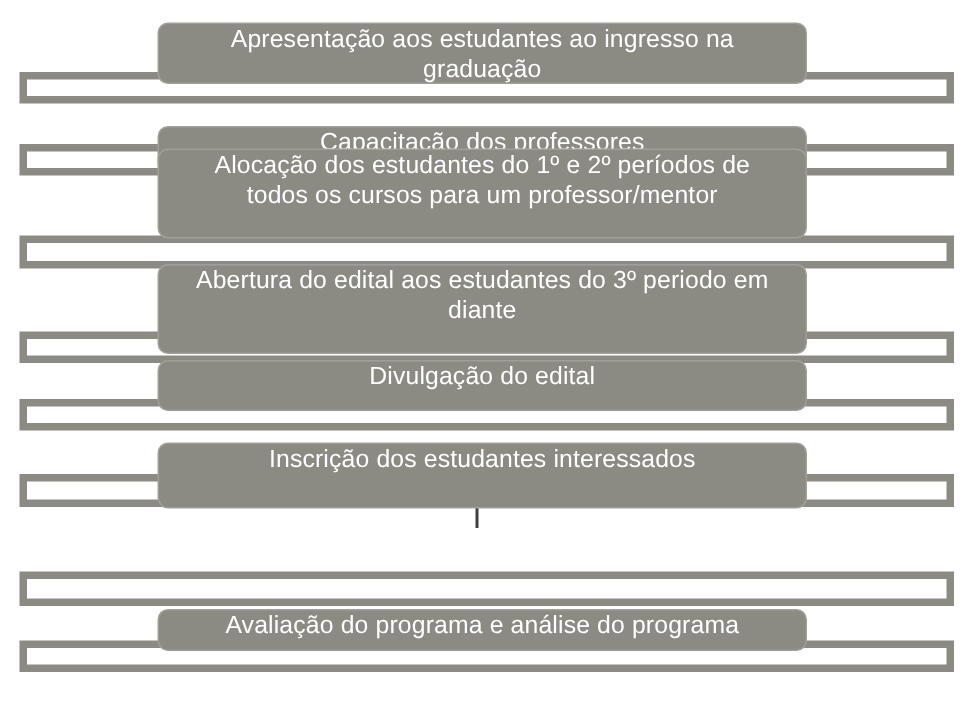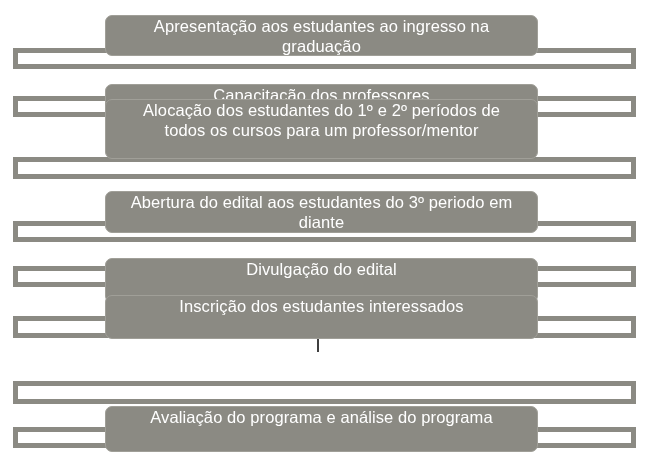--- a/index.html
+++ b/index.html
@@ -79,27 +79,27 @@
     <span>Apresentação aos estudantes ao ingresso na
 graduação</span>
   </div>
   <div class="step" style="top:84px;height:32px">
     <span>Capacitação dos professores</span>
   </div>
   <div class="step" style="top:99px;height:60px">
     <span>Alocação dos estudantes do 1º e 2º períodos de
 todos os cursos para um professor/mentor</span>
   </div>
-  <div class="step" style="top:191px;height:42px">
+  <div class="step" style="top:176px;height:60px">
     <span>Abertura do edital aos estudantes do 3º periodo em
 diante</span>
   </div>
-  <div class="step" style="top:258px;height:45px">
+  <div class="step" style="top:240px;height:34px">
     <span>Divulgação do edital</span>
   </div>
   <div class="step" style="top:295px;height:44px">
     <span>Inscrição dos estudantes interessados</span>
   </div>
-  <div class="step" style="top:406px;height:46px">
+  <div class="step" style="top:406px;height:28px">
     <span>Avaliação do programa e análise do programa</span>
   </div>
 
 </div>
 
 </body></html>

